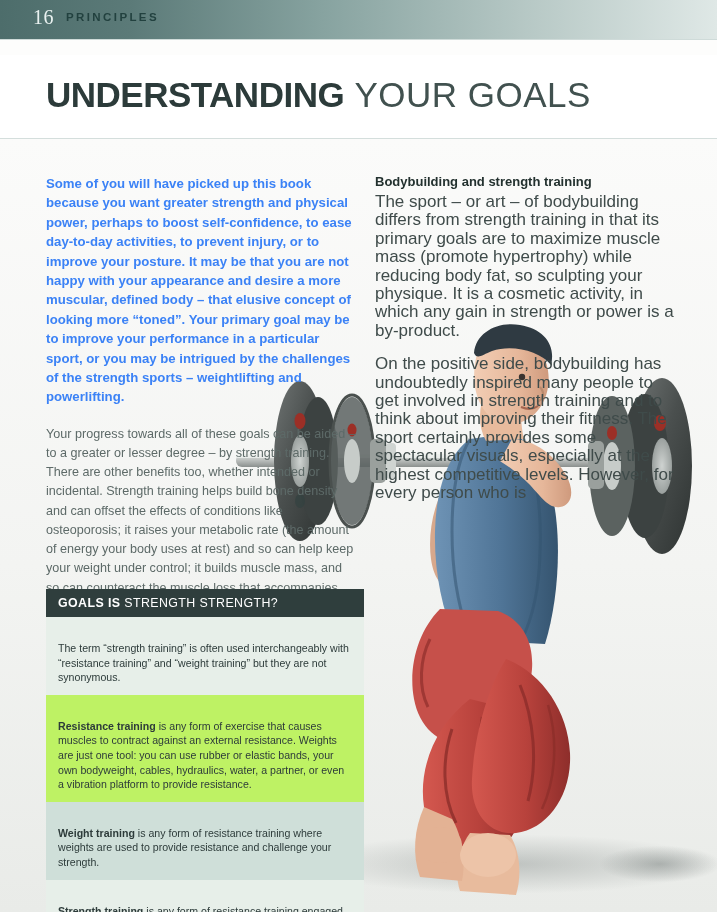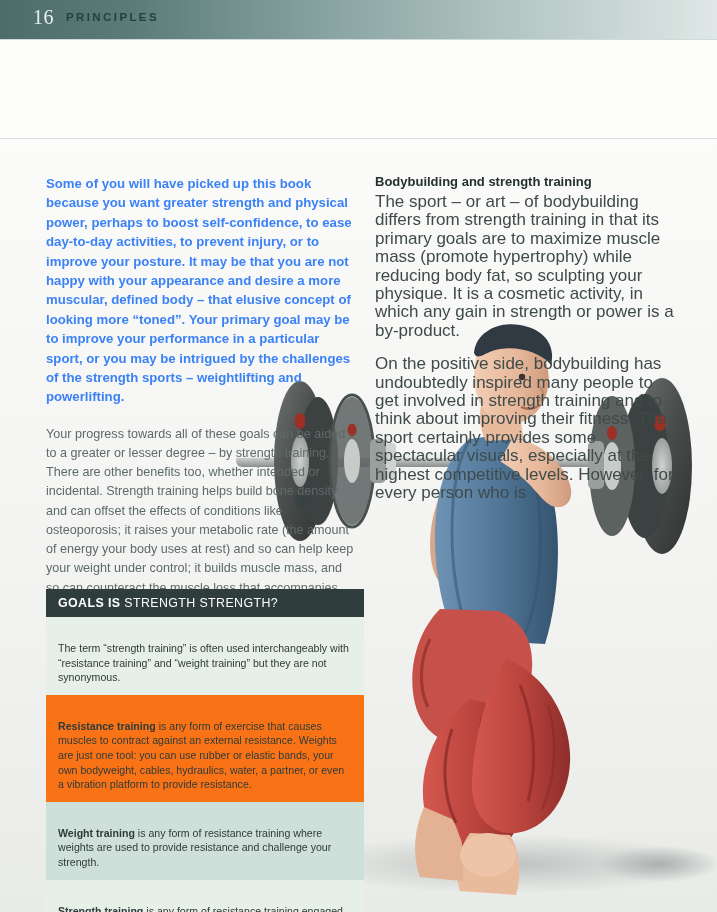--- a/index.html
+++ b/index.html
@@ -175,35 +175,40 @@
   .whatis-head .b { font-weight: bold; }
   .whatis-head .n { font-weight: normal; }
   .whatis-row {
     padding: 24px 12px 10px 12px;
     font-size: 10.6px;
     line-height: 14.6px;
     color: #2d3b3a;
   }
   .whatis-row b { font-weight: bold; }
   .row-a { background: #e7efe9; }
-  .row-b { background: #f97316; }
+  .row-b { background: #bef264; }
   .row-c { background: #e7efe9; }
   .row-d { background: #cfdfd9; }
 </style>
 </head>
 <body>
 
 <div class="page">
 
   <div class="header-band">
     <div class="folio">16</div>
     <div class="running-head">PRINCIPLES</div>
   </div>
   <div class="header-rule"></div>
 
+  <div class="title-zone">
+    <div class="title">
+      <span class="strong">UNDERSTANDING</span><span class="light">&nbsp;</span><span class="light">YOUR GOALS</span>
+    </div>
+  </div>
   <div class="title-rule"></div>
 
   <div class="art-area">
     <div class="floor-shadow"></div>
     <div class="floor-shadow2"></div>
 
     <svg class="figure" width="717" height="773" viewBox="0 0 717 773">
       <defs>
         <linearGradient id="plateG" x1="0" y1="0" x2="1" y2="1">
           <stop offset="0%" stop-color="#6f7473"></stop>

